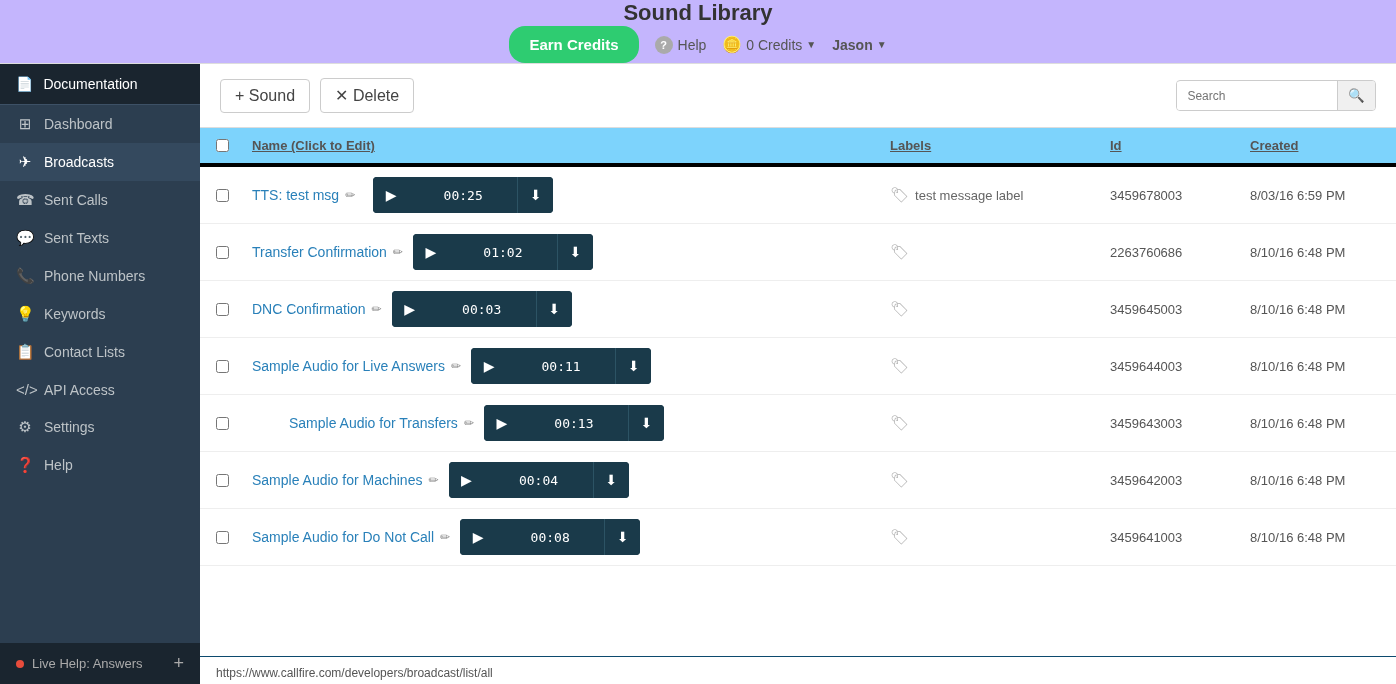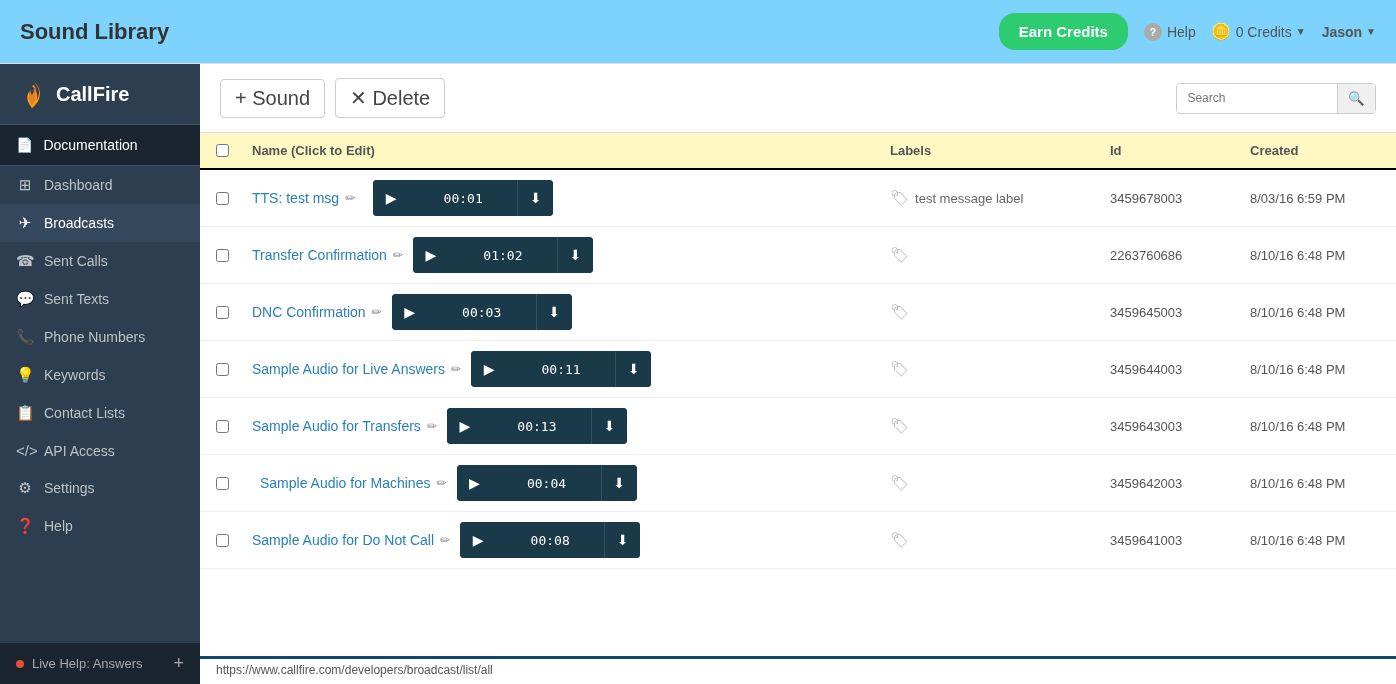--- a/index.html
+++ b/index.html
@@ -1,26 +1,27 @@
 <!DOCTYPE html>
 <html><head>
   <meta charset="utf-8">
   <style>
     * { box-sizing: border-box; margin: 0; padding: 0; }
     body { font-family: Arial, sans-serif; font-size: 14px; background: #f5f5f5; display: flex; flex-direction: column; height: 684px; overflow: hidden; }
 
     
     .top-header {
-      background: #7dd3fc;
+      background: #c4b5fd;
       border-bottom: 1px solid #ddd;
       display: flex;
       align-items: center;
       padding: 0 20px;
       height: 64px;
       flex-shrink: 0;
+      flex-direction: column;
     }
     .top-header .page-title {
       font-size: 22px;
       font-weight: bold;
       color: #333;
       flex: 1;
     }
     .top-header .header-actions {
       display: flex;
       align-items: center;
@@ -149,21 +150,21 @@
     }
     .toolbar-btn {
       display: flex;
       align-items: center;
       gap: 6px;
       padding: 7px 14px;
       border: 1px solid #ccc;
       background: #fff;
       border-radius: 4px;
       cursor: pointer;
-      font-size: 20px;
+      font-size: 16px;
       color: #444;
     }
     .search-area {
       margin-left: auto;
       display: flex;
       align-items: center;
       border: 1px solid #ccc;
       border-radius: 4px;
       overflow: hidden;
     }
@@ -185,28 +186,29 @@
 
     
     .sound-table {
       flex: 1;
       overflow-y: auto;
     }
     .table-header {
       display: grid;
       grid-template-columns: 36px 1fr 220px 140px 130px;
       padding: 10px 16px;
-      border-bottom: 2px solid #000000;
-      background: #fef9c3;
+      border-bottom: 4px solid #000000;
+      background: #7dd3fc;
       color: #555;
       font-weight: bold;
       font-size: 13px;
       position: sticky;
       top: 0;
       z-index: 1;
+      text-decoration: underline;
     }
     .table-row {
       display: grid;
       grid-template-columns: 36px 1fr 220px 140px 130px;
       padding: 10px 16px;
       border-bottom: 1px solid #eee;
       align-items: center;
       background: #fff;
     }
     .sound-name {
@@ -274,26 +276,26 @@
 
     .id-cell { color: #555; font-size: 13px; }
     .date-cell { color: #555; font-size: 13px; }
 
     .checkbox-cell { display: flex; align-items: center; }
     input[type="checkbox"] { cursor: pointer; }
 
     
     .status-bar {
       background: #fff;
-      border-top: 3px solid #0c4a6e;
+      border-top: 1px solid #0c4a6e;
       padding: 4px 16px;
       font-size: 12px;
       color: #555;
       display: flex;
-      align-items: flex-start;
+      align-items: flex-end;
       gap: 6px;
       height: 28px;
     }
 
     
     .circle-icon {
       width: 18px; height: 18px; border-radius: 50%;
       background: #aaa; color: #fff; font-size: 11px;
       display: inline-flex; align-items: center; justify-content: center;
       font-weight: bold; cursor: pointer;
@@ -323,27 +325,20 @@
     <div class="user-menu">
       <span>Jason</span>
       <span class="chevron">▼</span>
     </div>
   </div>
 </div>
 
 <div class="main-layout">
 
   <div class="sidebar">
-    <div class="sidebar-logo">
-      <svg class="logo-flame" viewBox="0 0 32 40" xmlns="http://www.w3.org/2000/svg">
-        <path d="M16 2 C16 2 26 10 26 20 C26 28 20 34 16 38 C14 34 10 30 10 24 C10 20 13 17 13 17 C13 17 13 22 16 24 C19 22 20 18 18 14 C22 16 24 22 22 28 C24 24 26 20 24 14 C22 8 18 4 16 2Z" fill="#f39c12"></path>
-        <path d="M16 10 C16 10 21 16 21 22 C21 27 18 31 16 34 C14 30 12 26 12 22 C12 18 14 15 14 15 C14 15 14 19 16 21 C18 19 19 16 18 12 C20 14 21 19 20 24 C21 21 22 18 21 14 C20 10 18 7 16 10Z" fill="#e67e22"></path>
-      </svg>
-      <span class="logo-text">CallFire</span>
-    </div>
 
     <div class="sidebar-doc-item">
       <span>📄</span>
       <span>Documentation</span>
     </div>
 
     <div id="sidebar-items-container">
         <div class="sidebar-item">
           <span class="icon">⊞</span>
           <span>Dashboard</span>
@@ -417,21 +412,21 @@
       <div id="table-rows-container">
           <div class="table-row">
             <div class="checkbox-cell">
               <input type="checkbox" style="">
             </div>
             <div style="display: flex; align-items: center; gap: 8px;">
               <div style="display: flex; align-items: center; gap: 18px;">
                 <span class="sound-name">TTS: test msg<span class="edit-icon">✏</span></span>
                 <div class="audio-player" style="width: 180px;">
                   <button class="play-btn">▶</button>
-                  <span class="time-display">00:01</span>
+                  <span class="time-display">00:25</span>
                   <button class="download-btn">⬇</button>
                 </div>
               </div>
             </div>
             <div class="label-cell">
               <span class="tag-icon">🏷</span>
               <span class="label-text">test message label</span>
             </div>
             <div class="id-cell">3459678003</div>
             <div class="date-cell">8/03/16 6:59 PM</div>
@@ -493,41 +488,41 @@
             <div class="label-cell">
               <span class="tag-icon">🏷</span>
             </div>
             <div class="id-cell">3459644003</div>
             <div class="date-cell">8/10/16 6:48 PM</div>
           </div>
           <div class="table-row">
             <div class="checkbox-cell">
               <input type="checkbox" style="">
             </div>
-            <div style="display: flex; gap: 8px;">
+            <div style="display: flex; gap: 8px; margin-left: 37px;">
               <div style="display: flex; align-items: center; gap: 10px;">
                 <span class="sound-name">Sample Audio for Transfers<span class="edit-icon">✏</span></span>
                 <div class="audio-player" style="width: 180px;">
                   <button class="play-btn">▶</button>
                   <span class="time-display">00:13</span>
                   <button class="download-btn">⬇</button>
                 </div>
               </div>
             </div>
             <div class="label-cell">
               <span class="tag-icon">🏷</span>
             </div>
             <div class="id-cell">3459643003</div>
             <div class="date-cell">8/10/16 6:48 PM</div>
           </div>
           <div class="table-row">
             <div class="checkbox-cell">
               <input type="checkbox" style="">
             </div>
-            <div style="display: flex; align-items: center; gap: 8px; margin-left: 8px;">
+            <div style="display: flex; align-items: center; gap: 8px;">
               <div style="display: flex; align-items: center; gap: 10px;">
                 <span class="sound-name">Sample Audio for Machines<span class="edit-icon">✏</span></span>
                 <div class="audio-player" style="width: 180px;">
                   <button class="play-btn">▶</button>
                   <span class="time-display">00:04</span>
                   <button class="download-btn">⬇</button>
                 </div>
               </div>
             </div>
             <div class="label-cell">

